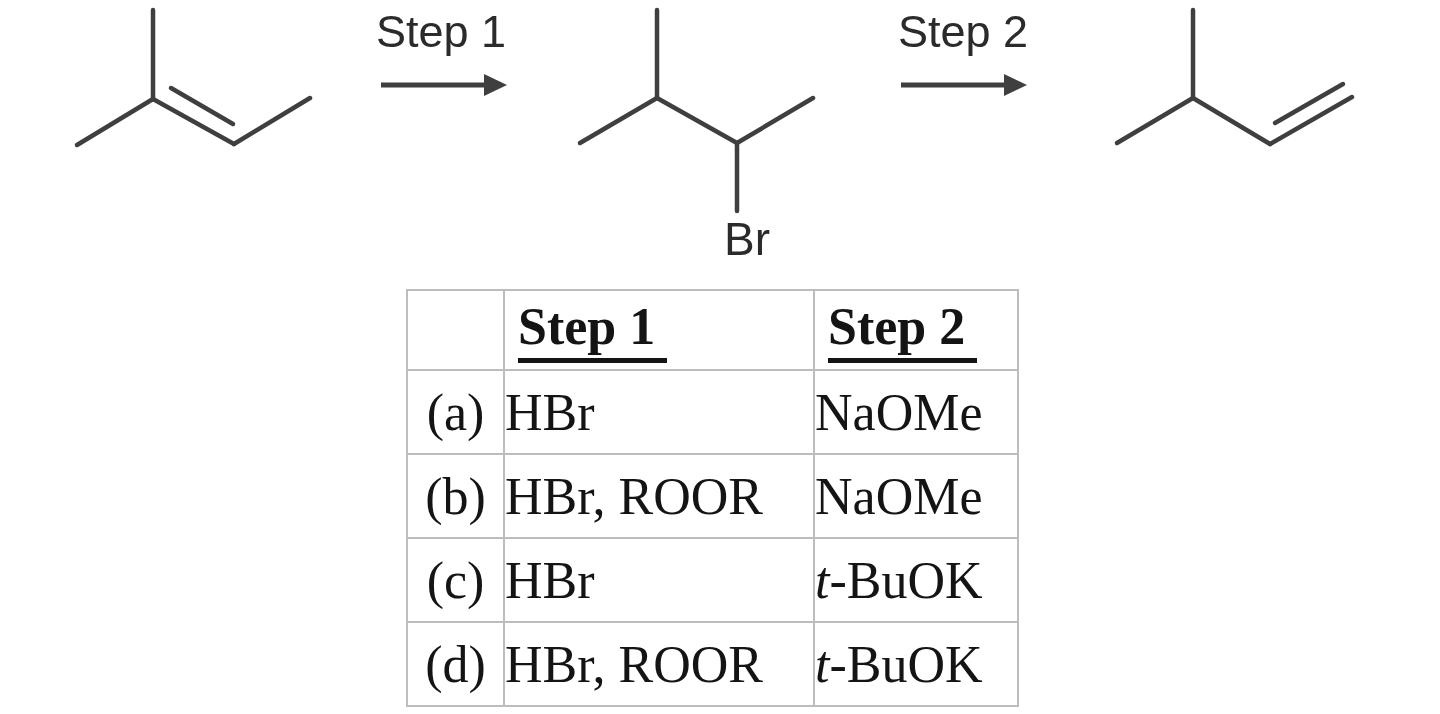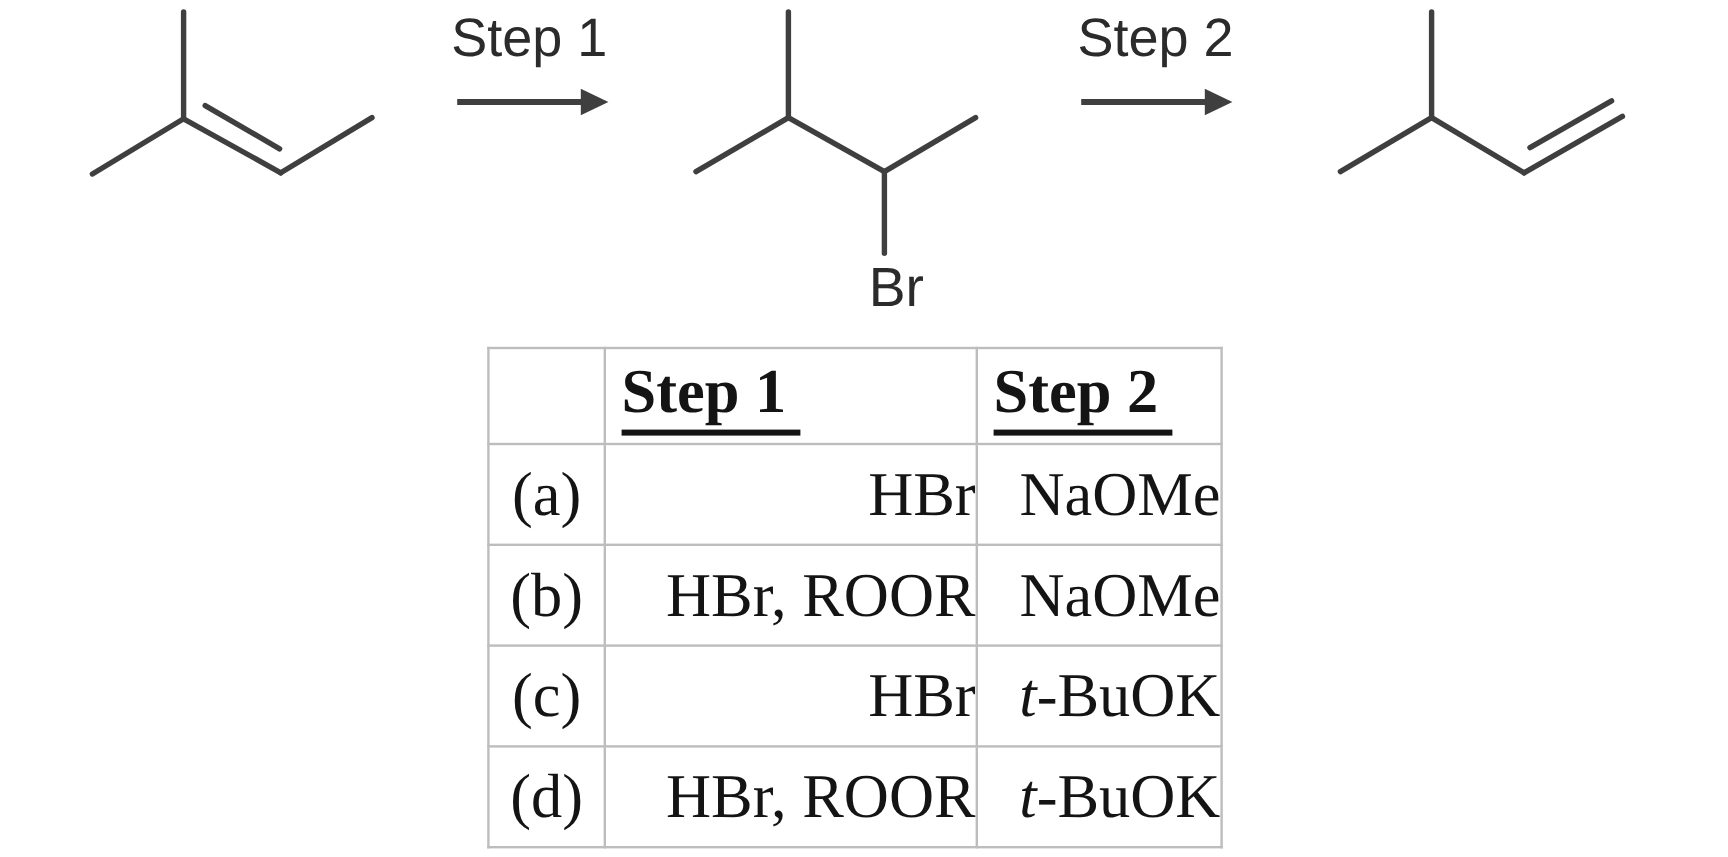--- a/index.html
+++ b/index.html
@@ -74,21 +74,21 @@
     text-align: left;
     font-weight: bold;
   }
   table.reagents th .u {
     display: inline-block;
     margin-left: 13px;
     border-bottom: 5px solid currentColor;
     padding: 0 12px 2px 0;
   }
   td.opt { text-align: center; }
-  td.rg  { text-align: right; padding-left: 13px; }
+  td.rg  { text-align: left; padding-left: 13px; }
   td.rg i { font-style: italic; }
 </style>
 </head>
 <body>
 
 <svg class="scheme" width="1440" height="275" viewBox="0 0 1440 275">
 
   <g>
     <line x1="153" y1="10" x2="153" y2="99"></line>
     <line x1="153" y1="99" x2="77" y2="145"></line>

